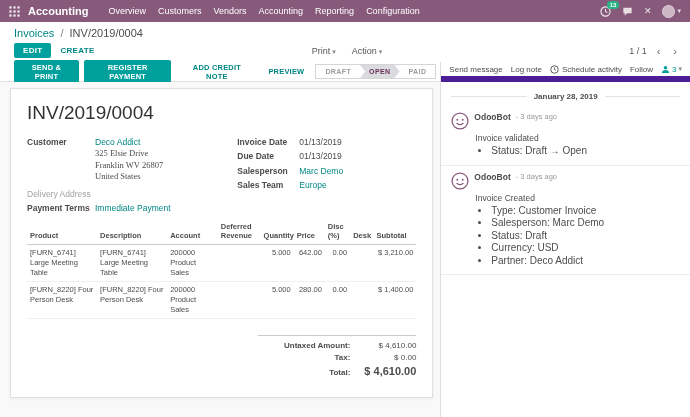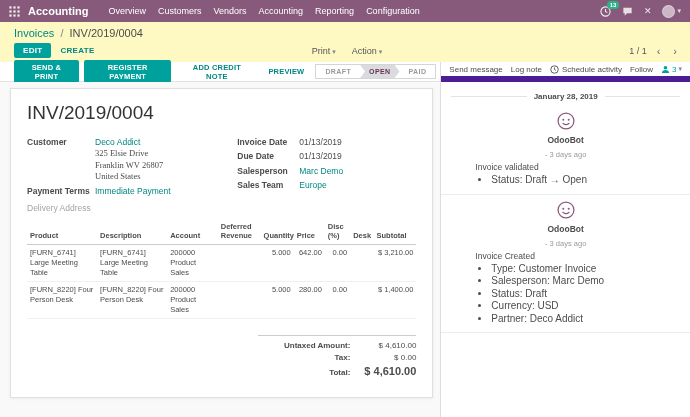--- a/index.html
+++ b/index.html
@@ -1,19 +1,19 @@
 <!DOCTYPE html>
 <html><head>
 <meta charset="utf-8">
 <style>
   * { box-sizing: border-box; }
   body { margin: 0; background: #444; }
   .screen {
     width: 690px; height: 417px; overflow: hidden; position: relative;
-    background: #fef9c3; color: #4c4c4c;
+    background: #ffffff; color: #4c4c4c;
     font-family: "Liberation Sans", sans-serif;
   }
   
   .navbar { height: 22px; background: #875A7B; display: flex; align-items: center; padding: 0 9px; color: #fff; }
   .apps-icon { margin-right: 8px; display: flex; align-items: center; cursor: pointer; }
   .app-name { font-size: 11px; font-weight: bold; margin-right: 14px; cursor: pointer; }
   .nav-menu { display: flex; flex: 1; }
   .nav-item { font-size: 9px; padding: 3px 6px; cursor: pointer; white-space: nowrap; }
   .nav-right { display: flex; align-items: center; gap: 11px; }
   .systray-item { position: relative; display: flex; align-items: center; cursor: pointer; }
@@ -76,21 +76,21 @@
   
   .chatter { flex: 1; border-left: 1px solid #ddd; background: #fff; display: flex; flex-direction: column; }
   .chatter-toolbar { height: 20px; display: flex; align-items: center; gap: 8px; padding: 0 8px; border-bottom: 6px solid #4c1d95; font-size: 8px; white-space: nowrap; }
   .ct-link { color: #4c4c4c; cursor: pointer; display: flex; align-items: center; gap: 3px; }
   .ct-follow { margin-left: auto; cursor: pointer; }
   .followers { display: flex; align-items: center; gap: 2px; color: #00A09D; cursor: pointer; }
   .followers .caret2 { color: #888; font-size: 7px; }
   .date-sep { display: flex; align-items: center; gap: 7px; font-size: 8px; font-weight: bold; color: #4c4c4c; padding: 10px 10px 5px; }
   .date-sep::before, .date-sep::after { content: ""; flex: 1; border-top: 1px solid #e3e3e3; }
   .message { padding: 6px 10px 7px; border-bottom: 1px solid #ececec; }
-  .msg-head { display: flex; align-items: center; gap: 5px; flex-direction: column; }
+  .msg-head { display: flex; gap: 5px; }
   .author { font-size: 8.5px; font-weight: bold; }
   .msg-time { font-size: 7.5px; color: #9a9a9a; }
   .msg-body { margin: 3px 0 0 24px; font-size: 8.5px; }
   .msg-bullets { margin: 2px 0 0 28px; padding-left: 12px; font-size: 10px; }
   .msg-bullets li { margin: 1.5px 0; }
 </style>
 </head>
 <body>
 
 <div class="screen">
@@ -184,26 +184,26 @@
             <div class="fcol-l">
               <div class="frow">
                 <span class="flabel">Customer</span>
                 <span class="fvalue">
                   <span class="link">Deco Addict</span>
                   <div class="addr-line">325 Elsie Drive</div>
                   <div class="addr-line">Franklin WV 26807</div>
                   <div class="addr-line">United States</div>
                 </span>
               </div>
+              <div class="frow gap-top">
+                <span class="flabel muted">Delivery Address</span>
+              </div>
               <div class="frow">
                 <span class="flabel">Payment Terms</span>
                 <span class="link">Immediate Payment</span>
-              </div>
-              <div class="frow gap-top">
-                <span class="flabel muted">Delivery Address</span>
               </div>
             </div>
             <div class="fcol-r">
               <div class="frow">
                 <span class="flabel">Invoice Date</span>
                 <span>01/13/2019</span>
               </div>
               <div class="frow">
                 <span class="flabel">Due Date</span>
                 <span>01/13/2019</span>

